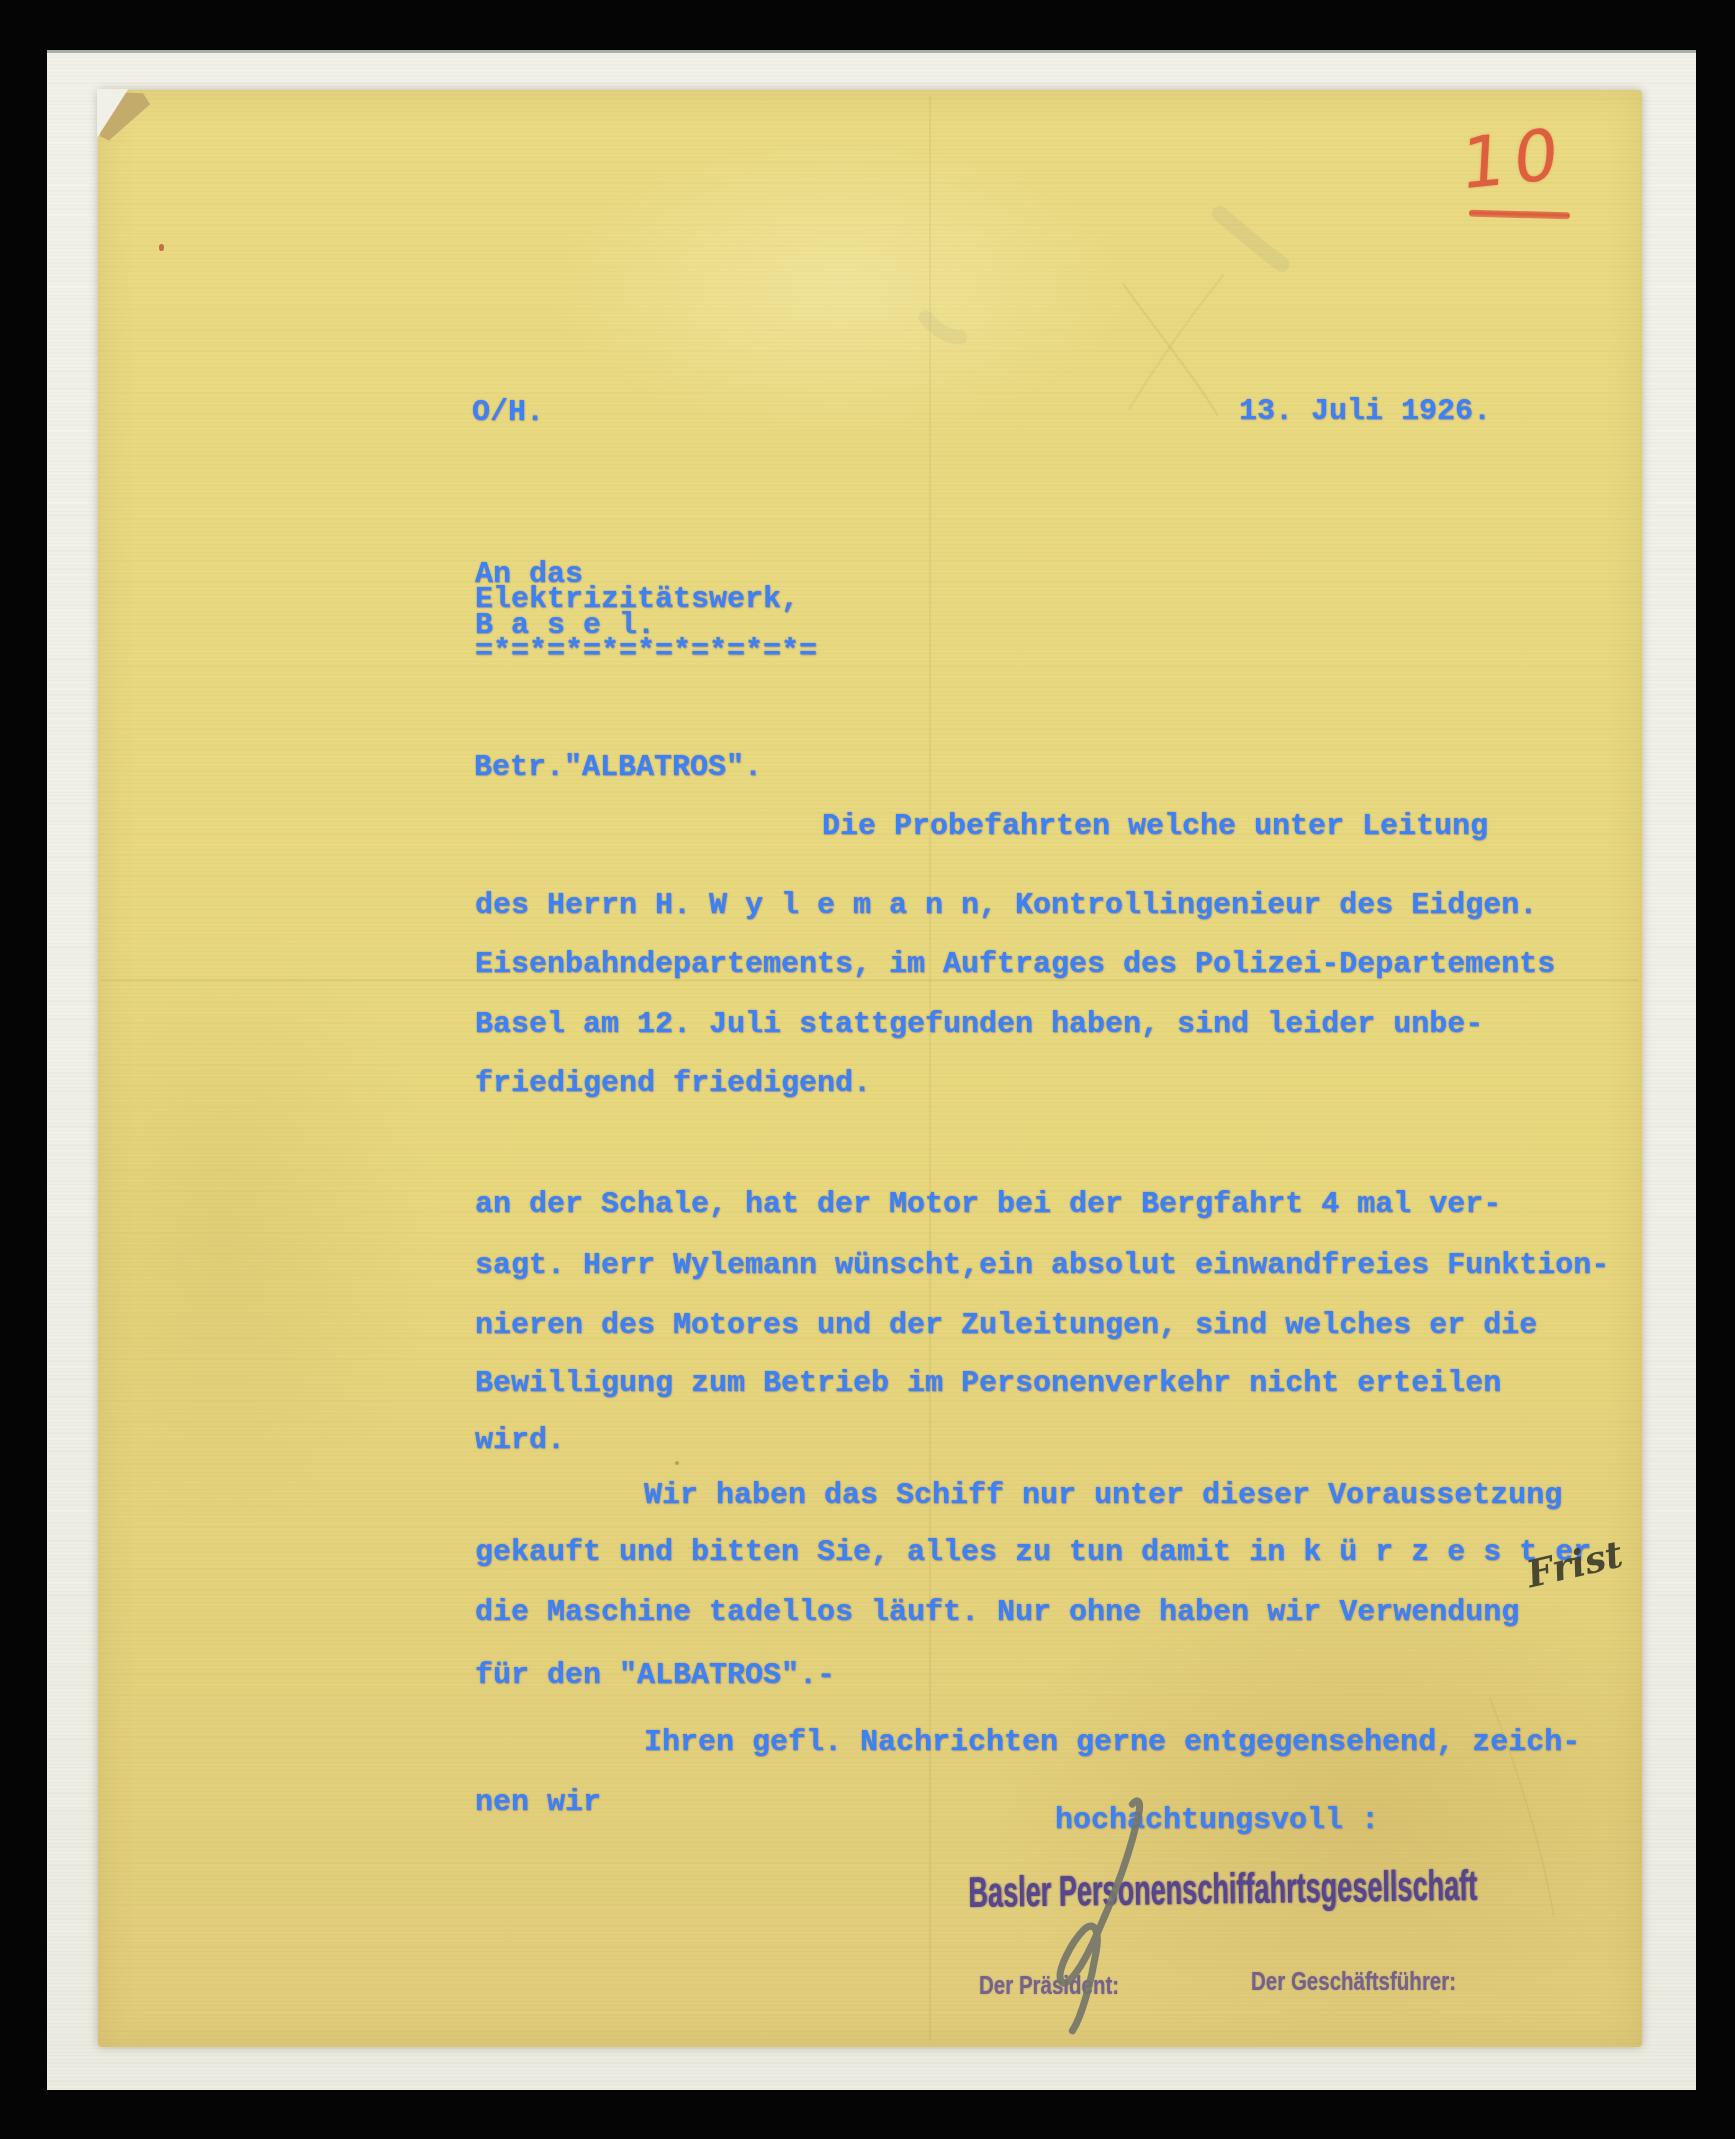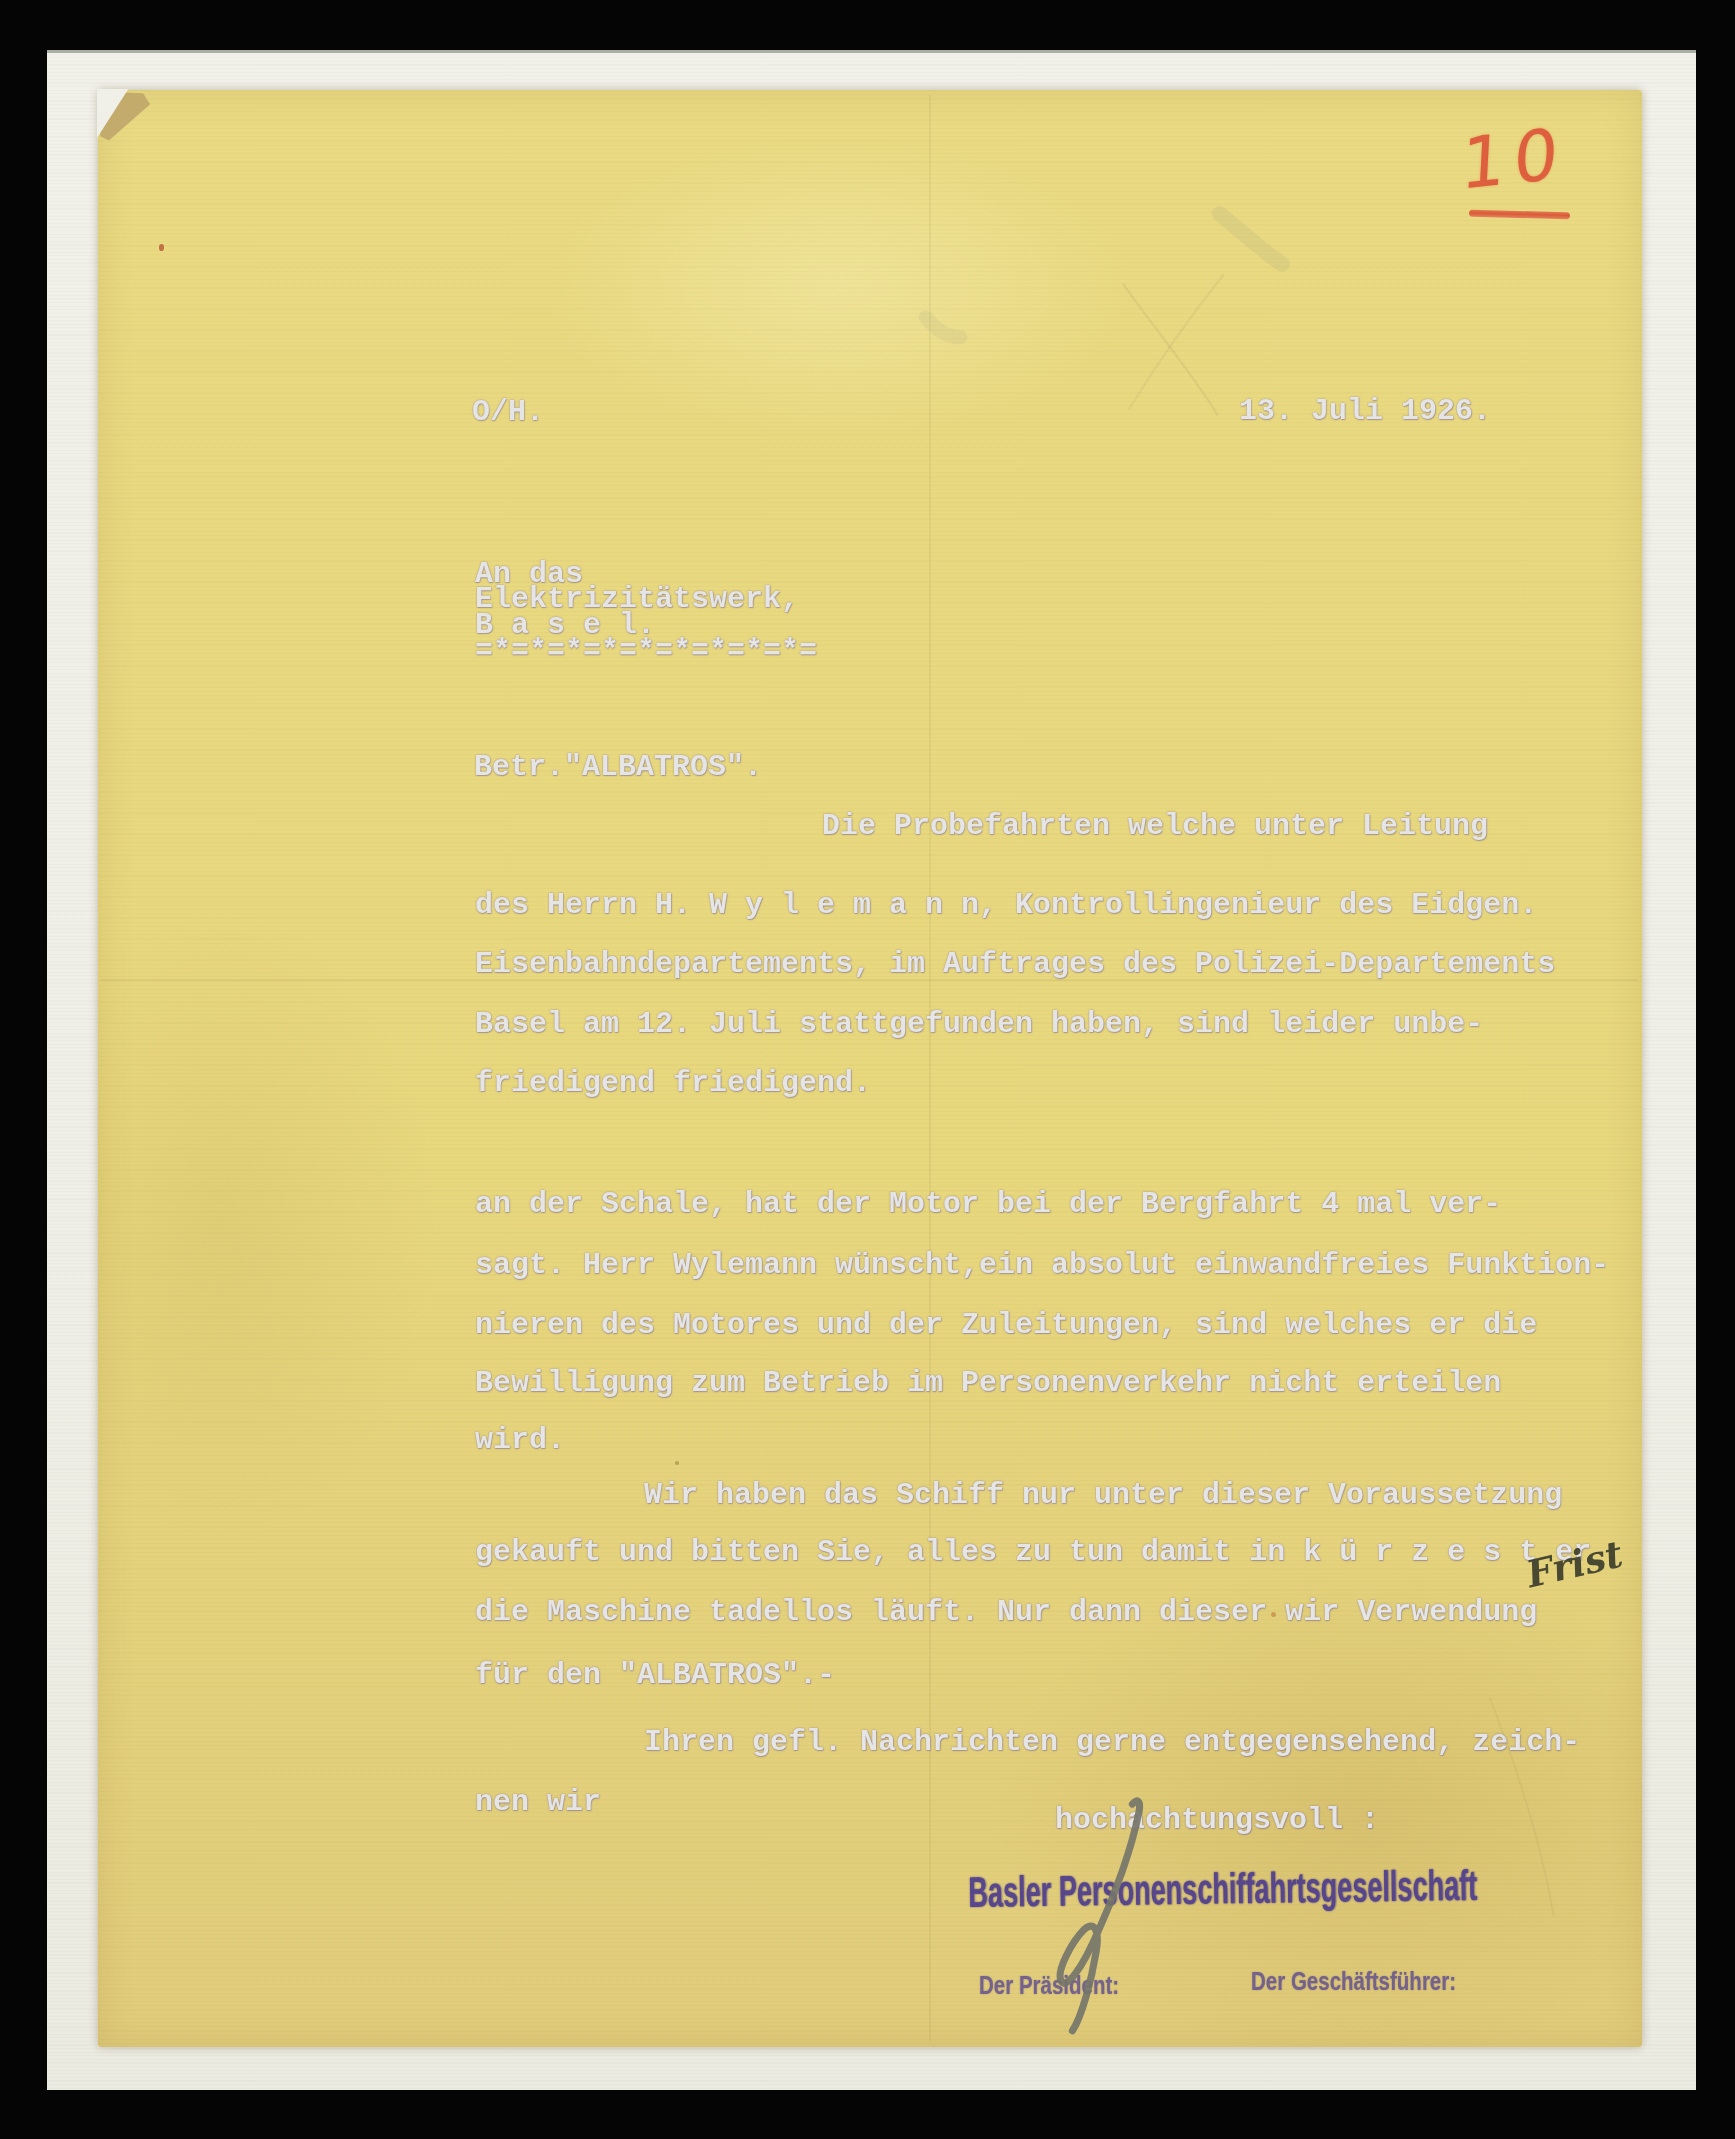--- a/index.html
+++ b/index.html
@@ -70,21 +70,21 @@
     width: 1537px; height: 1.8px;
     background: rgba(60,40,10,0.05);
   }
   .speck-1 { position:absolute; left:159px; top:244px;  width:5.3px; height:6.5px; border-radius:50%; background:#b4452c; opacity:.7; }
   .speck-2 { position:absolute; left:1271px; top:1612px; width:4.7px; height:5.3px;  border-radius:50%; background:#c07a3a; opacity:.6; }
   .speck-3 { position:absolute; left:675px; top:1461px; width:3.6px; height:3.6px;  border-radius:50%; background:#8a6a30; opacity:.45; }
 
   
   .typed {
     position: absolute;
-    color: #e5e5e5;
+    color: #3b82f6;
     font-family: "Liberation Mono", monospace;
     font-weight: 700;
     font-size: 30px;
     line-height: 1.1;
     white-space: pre;
     text-shadow: 0 0 1.8px rgba(90,70,148,0.55), 0.6px 0.6px 1.2px rgba(90,70,148,0.35);
   }
   .l-flush { left: 475px; }
   .l-para  { left: 644px; }
   .l-deep  { left: 822px; }
@@ -195,21 +195,21 @@
   <div class="typed l-flush" style="top:948px;">Eisenbahndepartements, im Auftrages des Polizei-Departements</div>
   <div class="typed l-flush" style="top:1008px;">Basel am 12. Juli stattgefunden haben, sind leider unbe-</div>
   <div class="typed l-flush" style="top:1067px;">friedigend friedigend.</div>
   <div class="typed l-flush" style="top:1188px;">an der Schale, hat der Motor bei der Bergfahrt 4 mal ver-</div>
   <div class="typed l-flush" style="top:1249px;">sagt. Herr Wylemann wünscht,ein absolut einwandfreies Funktion-</div>
   <div class="typed l-flush" style="top:1309px;">nieren des Motores und der Zuleitungen, sind welches er die</div>
   <div class="typed l-flush" style="top:1367px;">Bewilligung zum Betrieb im Personenverkehr nicht erteilen</div>
   <div class="typed l-flush" style="top:1424px;">wird.</div>
   <div class="typed l-para" style="top:1479px;">Wir haben das Schiff nur unter dieser Voraussetzung</div>
   <div class="typed l-flush" style="top:1536px;text-align:center;">gekauft und bitten Sie, alles zu tun damit in k ü r z e s t er</div>
-  <div class="typed l-flush" style="top:1596px;">die Maschine tadellos läuft. Nur dann dieser wir Verwendung</div>
+  <div class="typed l-flush" style="top:1596px;">die Maschine tadellos läuft. Nur ohne haben wir Verwendung</div>
   <div class="typed l-flush" style="top:1659px;">für den "ALBATROS".-</div>
   <div class="typed l-para" style="top:1726px;">Ihren gefl. Nachrichten gerne entgegensehend, zeich-</div>
   <div class="typed l-flush" style="top:1786px;">nen wir</div>
 
   <div class="margin-note">Frist</div>
 
   <div class="typed" style="left:1055px; top:1804px;">hochachtungsvoll :</div>
   <div class="stamp">Basler Personenschiffahrtsgesellschaft</div>
   <div class="stamp-label label-president">Der Präsident:</div>
   <div class="stamp-label label-manager">Der Geschäftsführer:</div>

